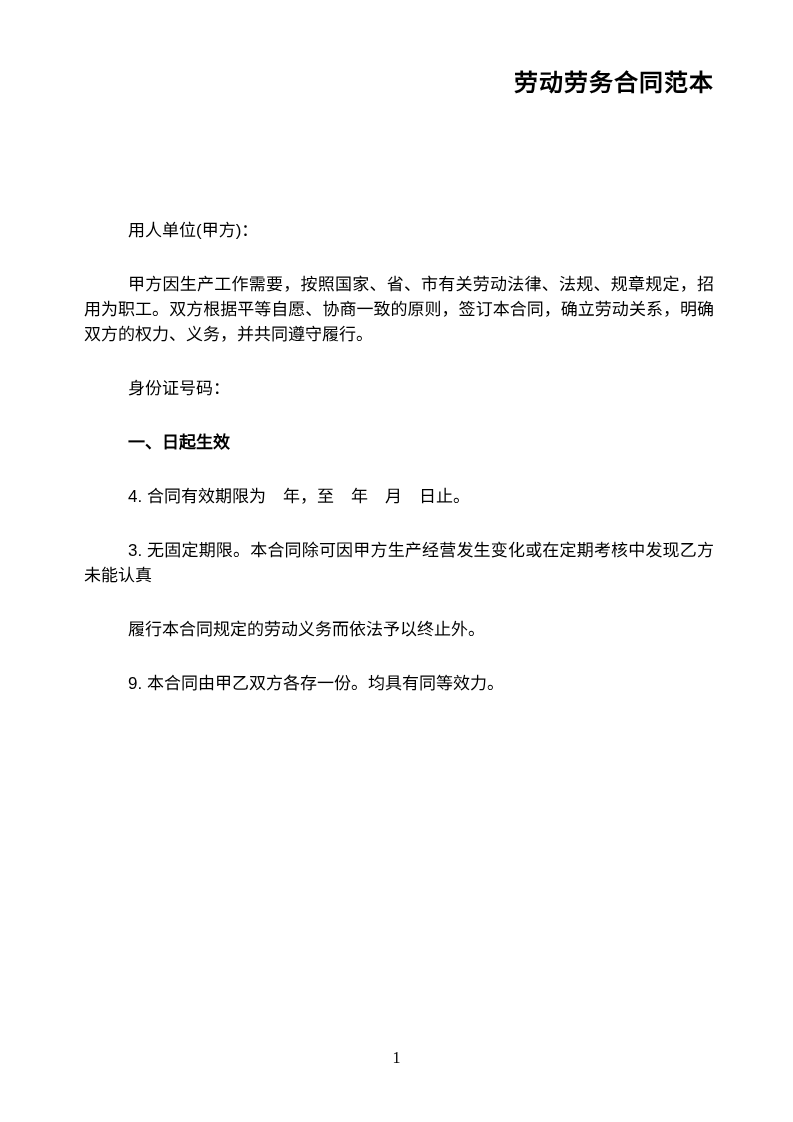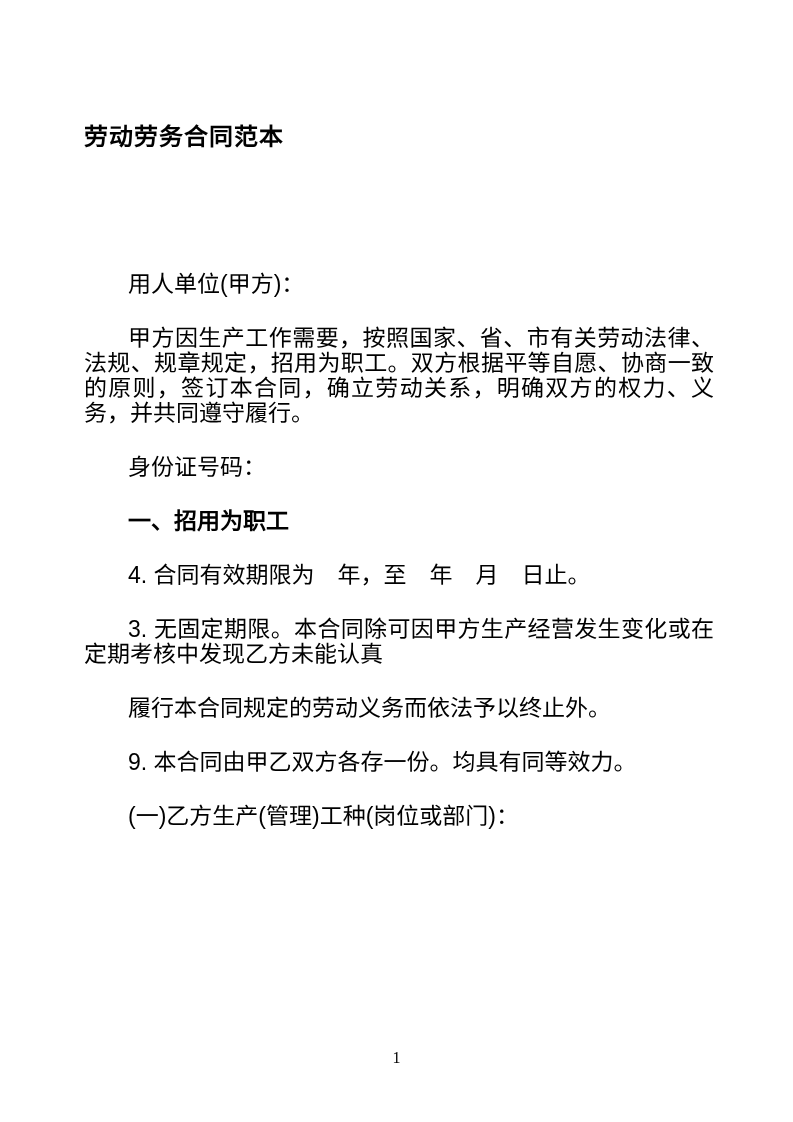--- a/index.html
+++ b/index.html
@@ -17,26 +17,26 @@
     font-family: "Liberation Sans", sans-serif;
     overflow: hidden;
   }
   .content {
     padding: 0 79px 0 84px;
   }
   .doc-title {
     font-size: 24px;
     font-weight: 700;
     line-height: 34px;
-    text-align: left;
-    margin: 120px 0 118px 0;
+    text-align: right;
+    margin: 66px 0 118px 0;
     letter-spacing: 1px;
   }
   p.para {
-    font-size: 23px;
+    font-size: 17px;
     line-height: 25px;
     margin: 0 0 29px 0;
     text-indent: 44px;
     text-align: justify;
     word-break: break-all;
   }
   p.heading {
     font-weight: 700;
   }
   .page-number {
@@ -57,29 +57,28 @@
   <div class="content">
     <div class="doc-title">劳动劳务合同范本</div>
 
     <p class="para">用人单位(甲方)：</p>
 
 
     <p class="para">甲方因生产工作需要，按照国家、省、市有关劳动法律、法规、规章规定，招用为职工。双方根据平等自愿、协商一致的原则，签订本合同，确立劳动关系，明确双方的权力、义务，并共同遵守履行。</p>
 
     <p class="para">身份证号码：</p>
 
-    <p class="para heading">一、招用为职工</p>
+    <p class="para heading">一、日起生效</p>
 
 
     <p class="para">4. 合同有效期限为　年，至　年　月　日止。</p>
 
     <p class="para">3. 无固定期限。本合同除可因甲方生产经营发生变化或在定期考核中发现乙方未能认真</p>
 
     <p class="para">履行本合同规定的劳动义务而依法予以终止外。</p>
 
     <p class="para">9. 本合同由甲乙双方各存一份。均具有同等效力。</p>
 
 
-    <p class="para">(一)乙方生产(管理)工种(岗位或部门)：</p>
   </div>
 
   <div class="page-number">1</div>
 </div>
 
 </body></html>

